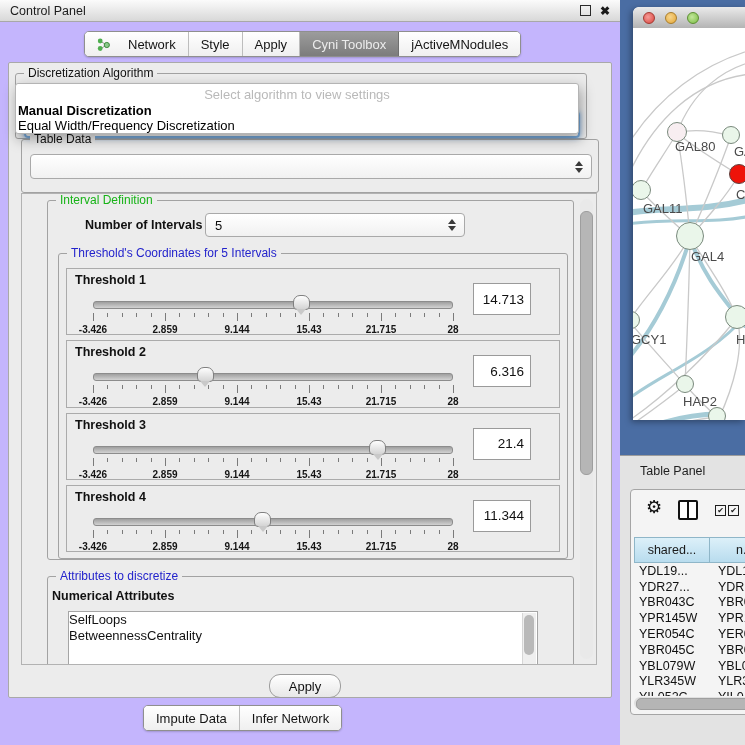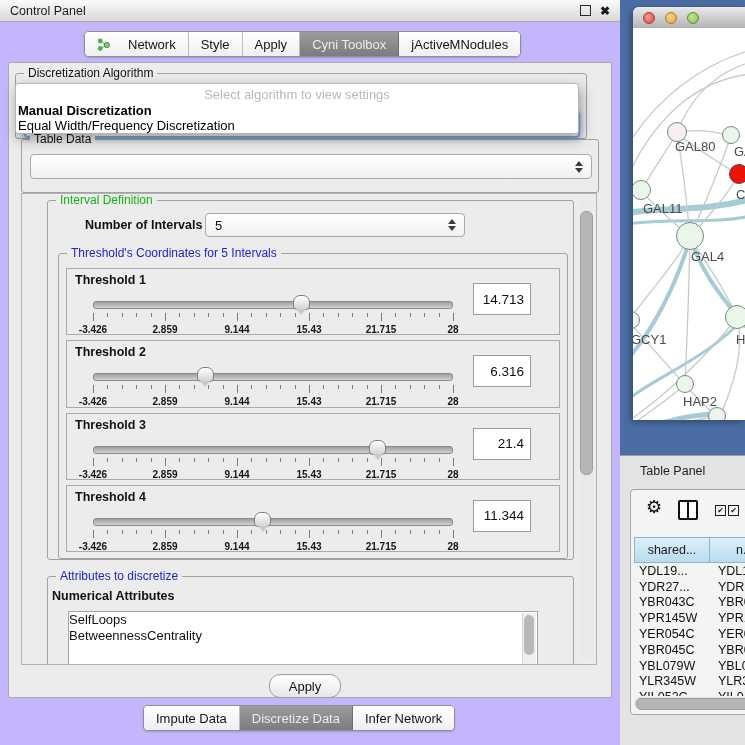--- a/index.html
+++ b/index.html
@@ -406,23 +406,20 @@
       </div>
     </div>
 
     <div id="applyBtn">Apply</div>
   </div>
 
   <div id="bottomTabs" class="segbar">
       <div class="seg">
         <span>Impute Data</span>
       </div>
-      <div class="seg sel">
-        <span>Discretize Data</span>
-      </div>
       <div class="seg">
         <span>Infer Network</span>
       </div>
     </div>
 </div>
 
 <div id="rightRegion">
   <div id="netDesk">
     <div id="netWin">
       <div id="netTitlebar">

